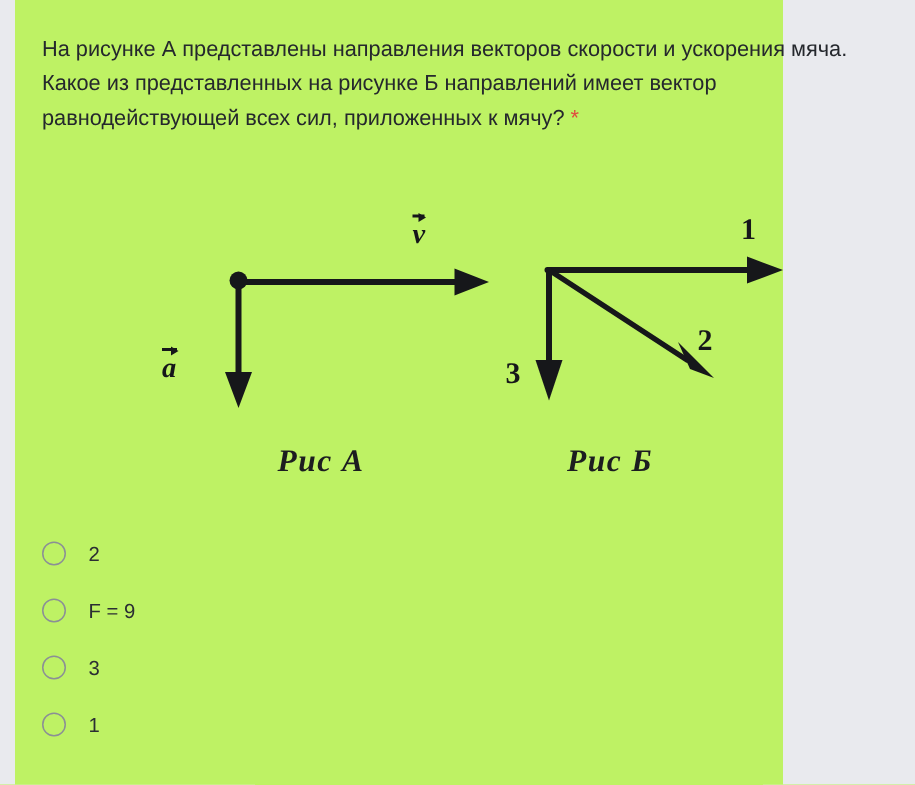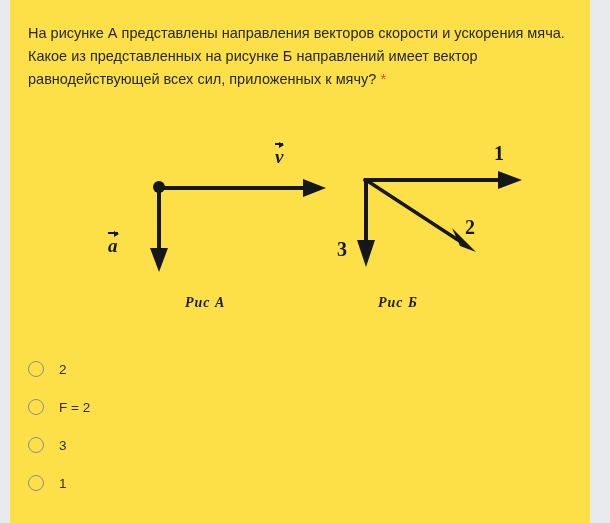--- a/index.html
+++ b/index.html
@@ -10,23 +10,23 @@
     width: 610px;
     height: 523px;
     background: #e9eaee;
     font-family: "Liberation Sans", sans-serif;
     overflow: hidden;
   }
   .card {
     position: absolute;
     left: 10px;
     top: 0px;
-    width: 580px;
+    width: 512px;
     height: 523px;
-    background: #fde047;
+    background: #bef264;
   }
   .question {
     position: absolute;
     left: 18px;
     top: 22px;
     width: 545px;
     font-size: 14.5px;
     line-height: 23px;
     color: #25282d;
   }
@@ -42,21 +42,21 @@
     height: 210px;
   }
   .figure-area svg {
     display: block;
   }
   .caption {
     position: absolute;
     font-family: "Liberation Serif", serif;
     font-style: italic;
     font-weight: bold;
-    font-size: 14px;
+    font-size: 21px;
     color: #1c1d20;
     letter-spacing: 1px;
   }
   .caption-a { left: 175px; top: 295px; }
   .caption-b { left: 368px; top: 295px; }
 
   .vec-label {
     position: absolute;
     font-family: "Liberation Serif", serif;
     font-style: italic;
@@ -168,21 +168,21 @@
   <div class="caption caption-a">Рис  А</div>
   <div class="caption caption-b">Рис  Б</div>
 
   <div class="options">
     <div class="option-row">
       <span class="radio"></span>
       <span class="option-label">2</span>
     </div>
     <div class="option-row">
       <span class="radio"></span>
-      <span class="option-label">F = 2</span>
+      <span class="option-label">F = 9</span>
     </div>
     <div class="option-row">
       <span class="radio"></span>
       <span class="option-label">3</span>
     </div>
     <div class="option-row">
       <span class="radio"></span>
       <span class="option-label">1</span>
     </div>
   </div>

